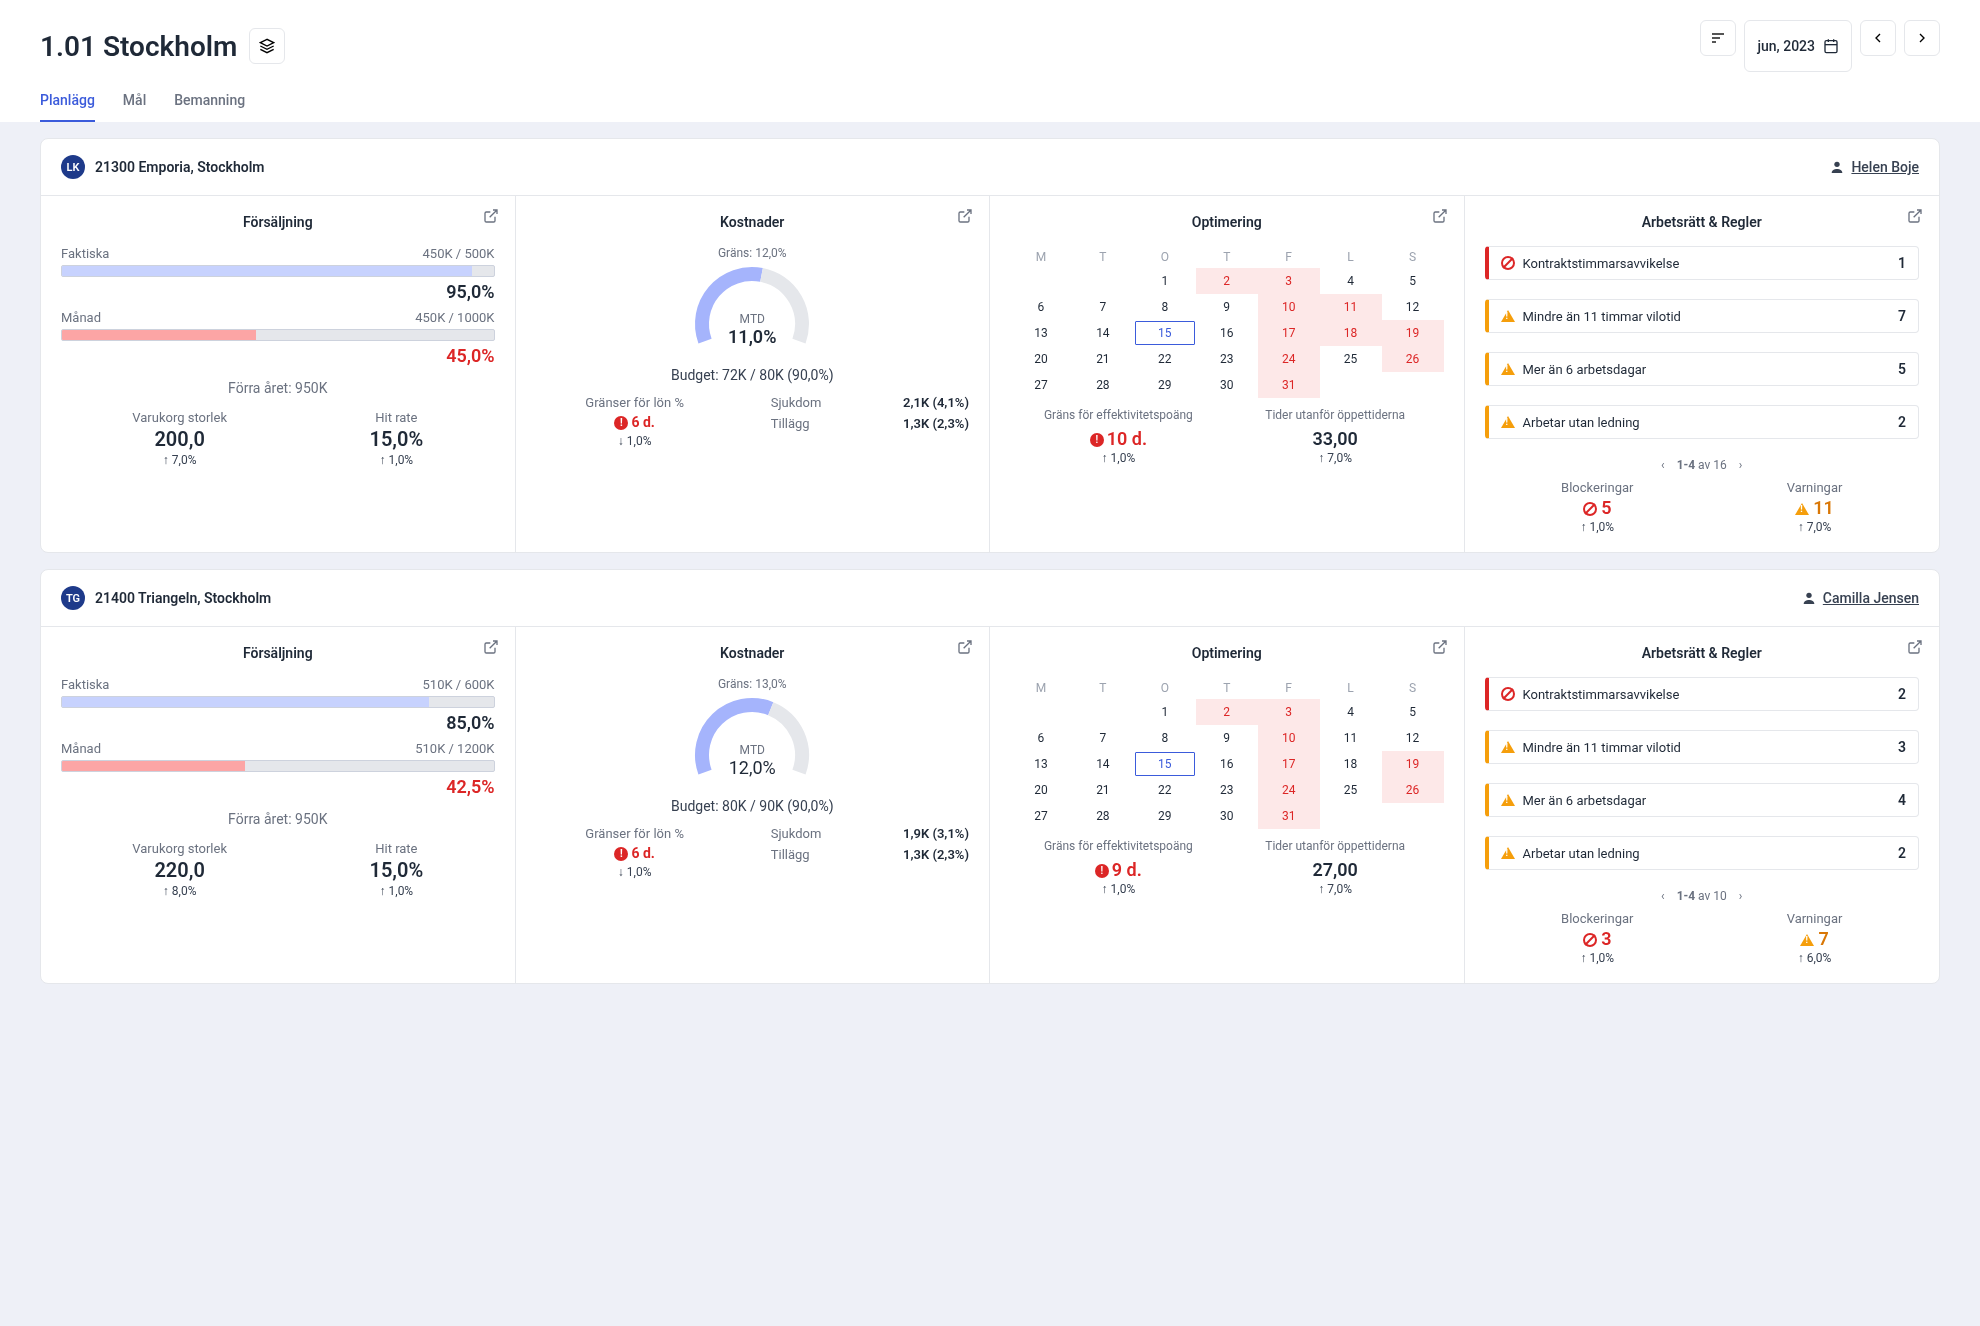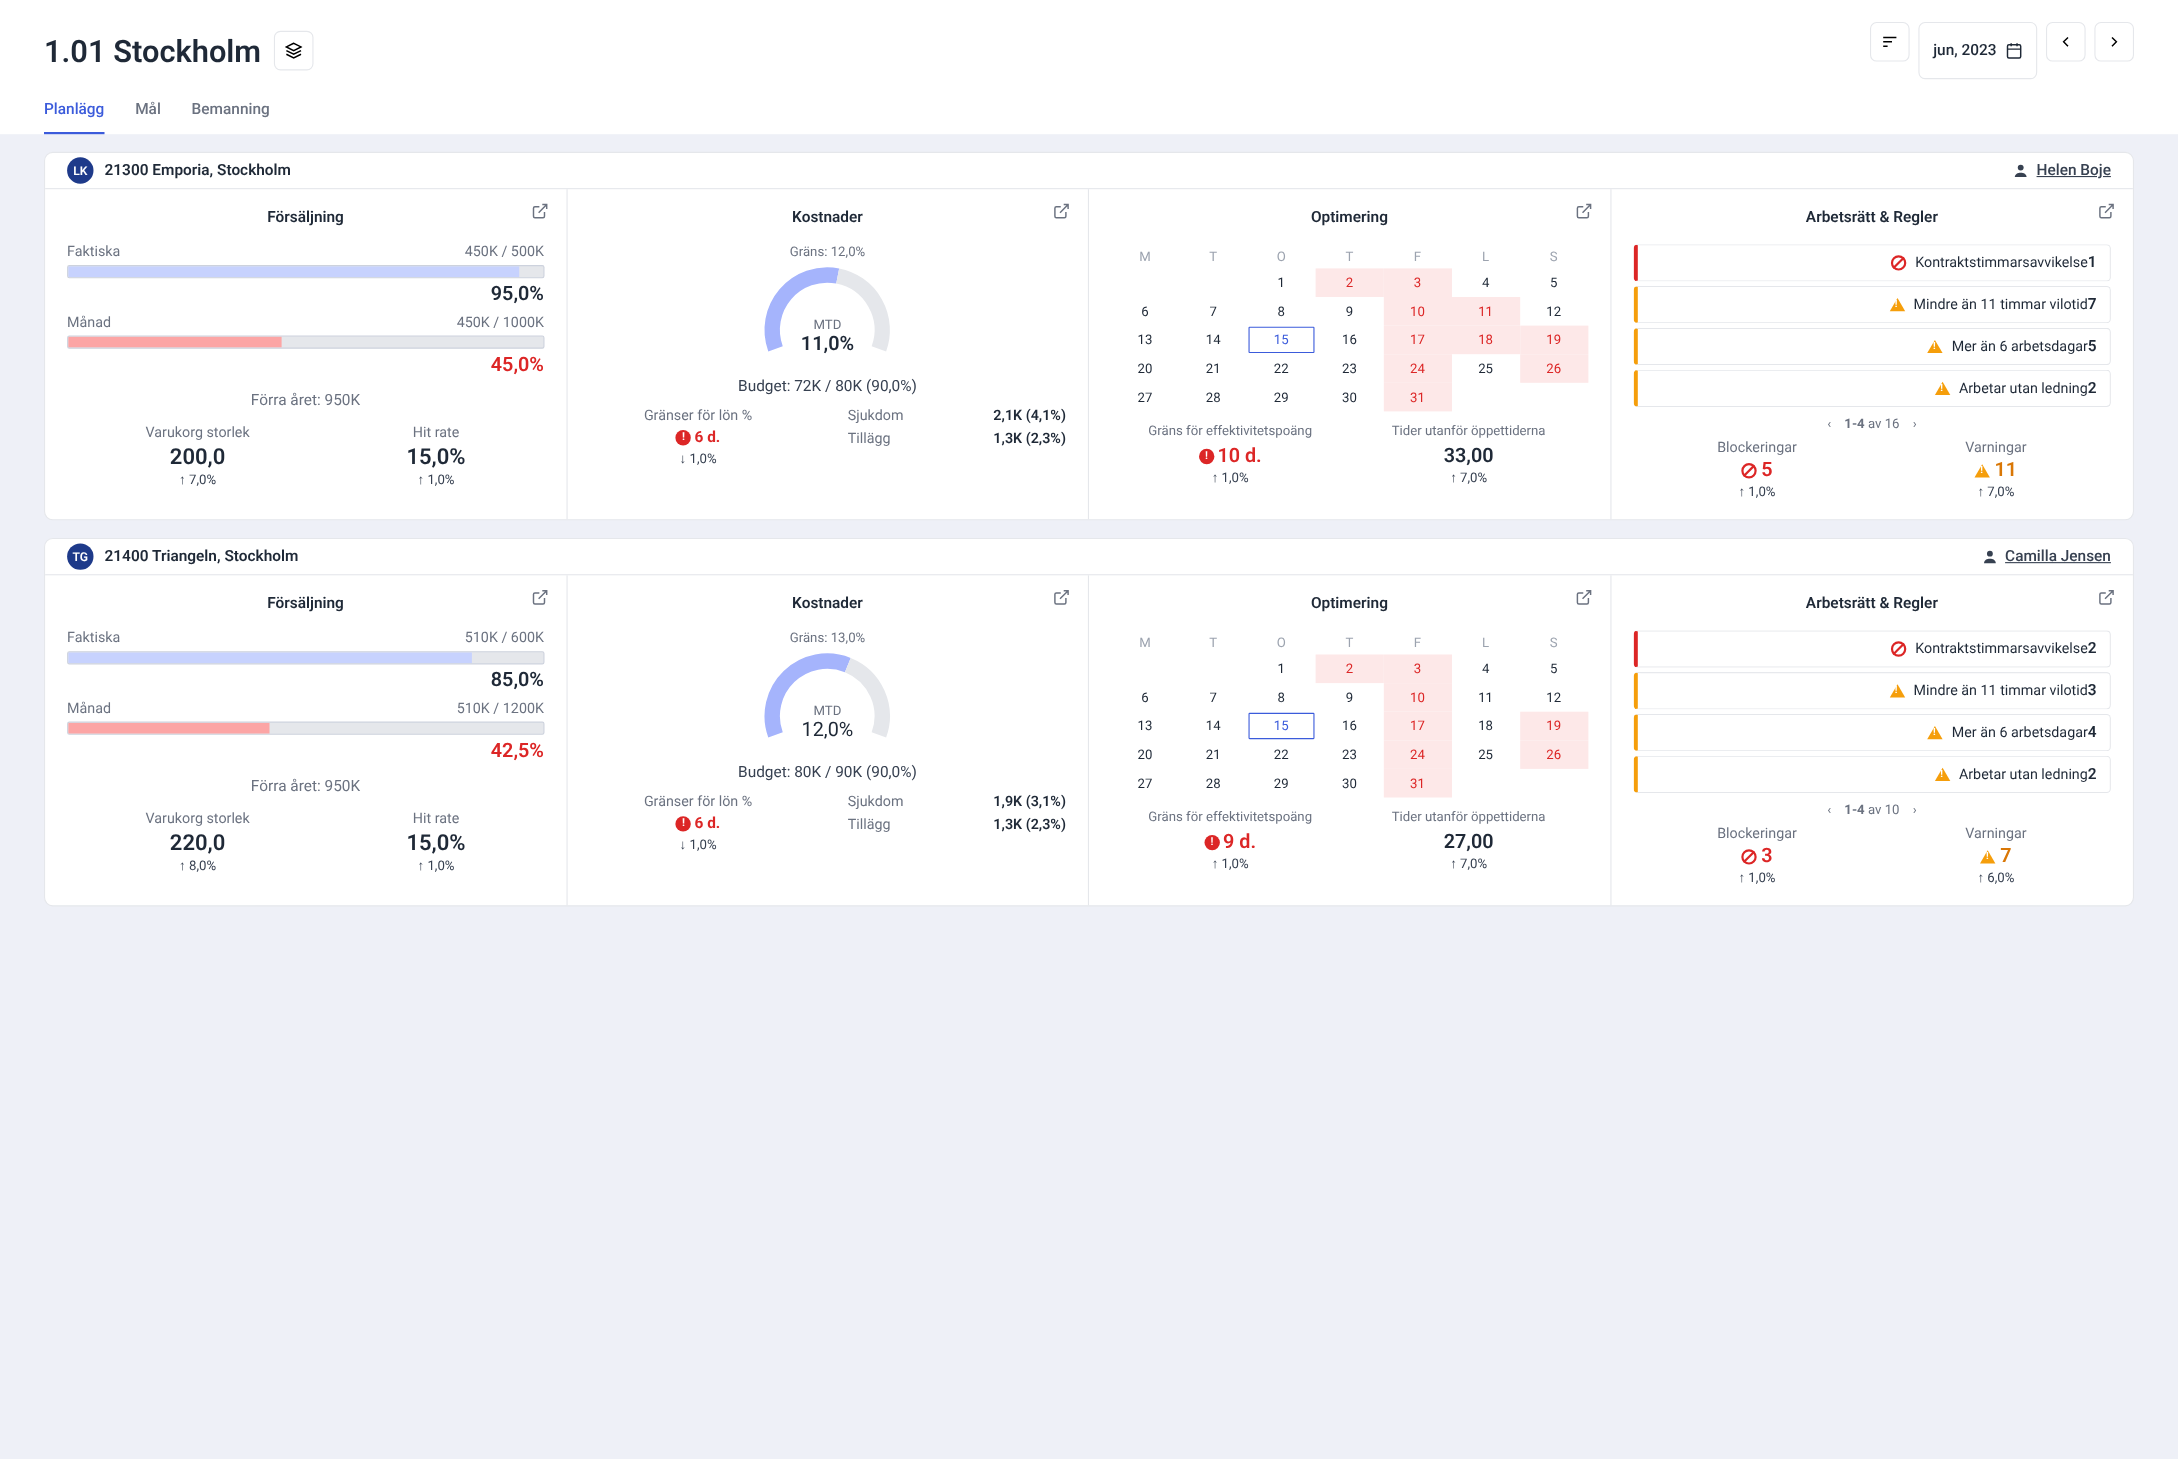--- a/index.html
+++ b/index.html
@@ -9,21 +9,21 @@
 .title-group{display:flex;align-items:center;gap:12px}
 .page-title{font-size:28px;font-weight:600}
 .icon-btn{width:36px;height:36px;border:1px solid #e5e7eb;border-radius:6px;display:flex;align-items:center;justify-content:center;background:#fff;cursor:pointer}
 .date-group{display:flex;gap:8px}
 .date-selector{height:52px;border:1px solid #e5e7eb;border-radius:6px;display:flex;align-items:center;padding:0 12px;gap:8px;font-weight:500}
 .tabs{display:flex;gap:28px}
 .tab{padding:0 0 12px;font-weight:500;color:#6b7280;cursor:pointer;border-bottom:2px solid transparent}
 .tab.active{color:#3b5bdb;border-bottom-color:#3b5bdb}
 .content{padding:16px 40px}
 .location-card{background:#fff;border-radius:8px;margin-bottom:16px;border:1px solid #e5e7eb}
-.location-header{display:flex;justify-content:space-between;align-items:center;padding:4px 20px;border-bottom:1px solid #e5e7eb}
+.location-header{display:flex;justify-content:space-between;align-items:center;padding:16px 20px;border-bottom:1px solid #e5e7eb}
 .location-left{display:flex;align-items:center;gap:10px}
 .avatar{width:24px;height:24px;border-radius:50%;background:#1e3a8a;color:#fff;display:flex;align-items:center;justify-content:center;font-size:11px;font-weight:600}
 .location-name{font-weight:600}
 .manager{color:#374151;display:flex;align-items:center;gap:6px;text-decoration:underline;font-weight:500}
 .panels{display:grid;grid-template-columns:repeat(4,1fr)}
 .panel{padding:18px 20px;border-right:1px solid #e5e7eb;position:relative}
 .panel:last-child{border-right:none}
 .panel-title{text-align:center;font-weight:600;margin-bottom:16px}
 .open-icon{position:absolute;top:12px;right:16px;cursor:pointer;color:#6b7280}
 .bar-row{margin-bottom:8px}
@@ -55,21 +55,21 @@
 .calendar{width:100%;border-collapse:collapse;font-size:12px;margin-bottom:10px}
 .calendar th{color:#9ca3af;font-weight:400;padding:4px;text-align:center}
 .calendar td{text-align:center;padding:6px 0;width:14.28%}
 .calendar td.red{background:#fde8e8;color:#dc2626}
 .calendar td.today{outline:1.5px solid #3b5bdb;color:#3b5bdb;outline-offset:-2px;border-radius:2px}
 .opt-bottom{display:flex;text-align:center}
 .opt-col{flex:1}
 .opt-label{color:#6b7280;font-size:12px;margin-bottom:4px;line-height:1.3}
 .opt-val{font-weight:600;font-size:18px;margin-bottom:2px}
 .opt-val.red{color:#dc2626}
-.rule-item{display:flex;align-items:center;justify-content:flex-end;border:1px solid #e5e7eb;border-radius:4px;padding:8px 12px;margin-bottom:4px;border-left-width:4px}
+.rule-item{display:flex;align-items:center;justify-content:space-between;border:1px solid #e5e7eb;border-radius:4px;padding:8px 12px;margin-bottom:19px;border-left-width:4px}
 .rule-item.block{border-left-color:#dc2626}
 .rule-item.warn{border-left-color:#f59e0b}
 .rule-left{display:flex;align-items:center;gap:8px;font-size:13px}
 .rule-count{font-weight:600}
 .pager{text-align:center;font-size:12px;color:#6b7280;margin:8px 0;display:flex;justify-content:center;align-items:center;gap:12px}
 .rules-bottom{display:flex;justify-content:space-around;text-align:center}
 .rules-col .l{color:#6b7280;font-size:13px;margin-bottom:2px}
 .rules-col .v{font-weight:600;font-size:18px;margin-bottom:2px}
 .rules-col.block .v{color:#dc2626}
 .rules-col.warn .v{color:#d97706}

